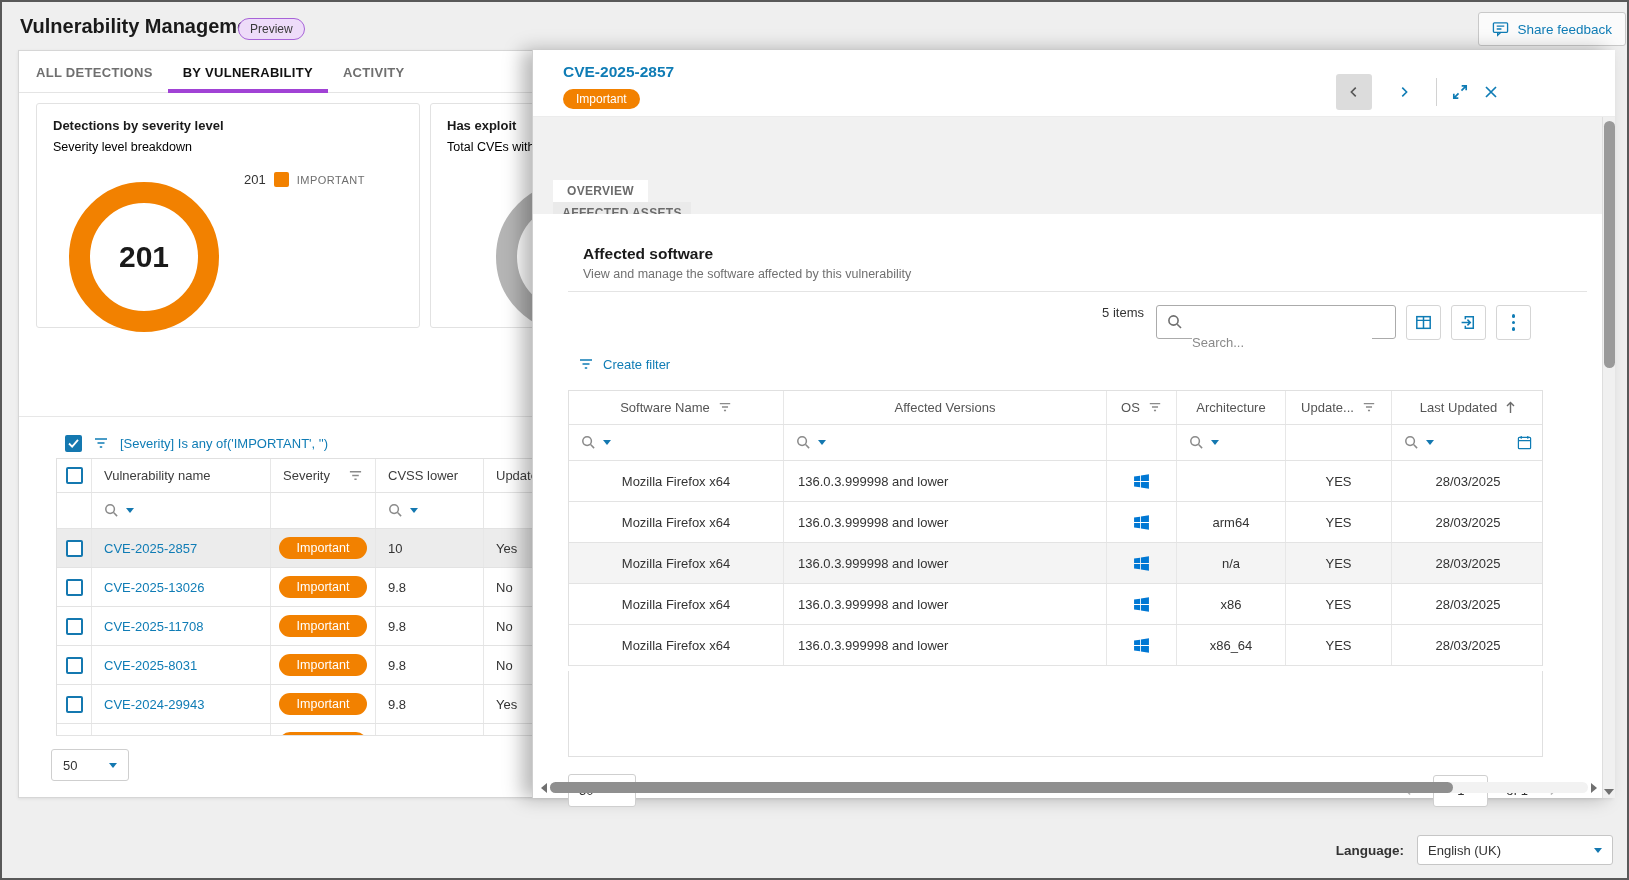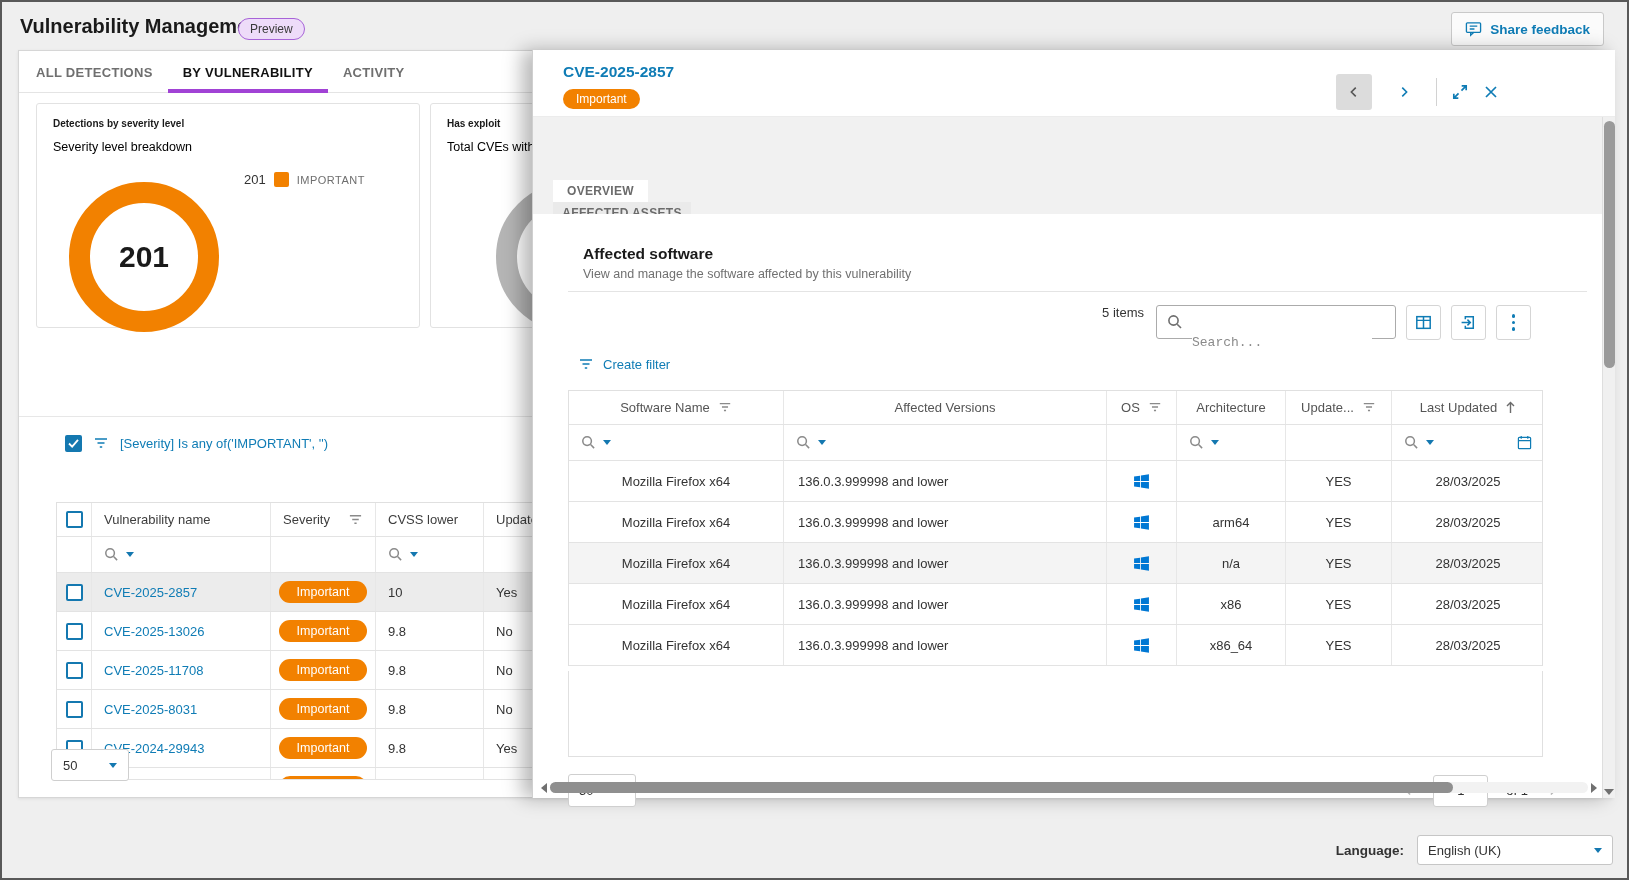--- a/index.html
+++ b/index.html
@@ -4,40 +4,40 @@
 <style>
   * { margin:0; padding:0; box-sizing:border-box; }
   body { background:#d8d8d8; font-family:"Liberation Sans", sans-serif; }
   .screen{ position:relative; width:1629px; height:880px; border:2px solid #595959;
            background:#efefef; overflow:hidden; color:#262626; }
 
   
   .page-title{ position:absolute; left:18px; top:13px; font-size:20px; font-weight:700; color:#1a1a1a;}
   .preview-pill{ position:absolute; left:236px; top:16px; font-size:12px; color:#3a3a3a;
      background:#eedcf9; border:1px solid #a763d8; border-radius:11px; padding:3px 11px;}
-  .share-btn{ position:absolute; right:23px; top:10px; height:34px; display:flex; align-items:center;
+  .share-btn{ position:absolute; right:1px; top:10px; height:34px; display:flex; align-items:center;
      gap:8px; border:1px solid #c9c9c9; background:#fbfbfb; border-radius:3px; color:#0f7cb5;
-     font-size:13.5px; padding:0 13px; cursor:pointer;font-weight:bold;}
+     font-size:13.5px; padding:0 13px; cursor:pointer;}
 
   
   .main-panel{ position:absolute; left:16px; top:48px; right:14px; bottom:80px; background:#fff;
      border:1px solid #d6d6d6; box-shadow:0 1px 3px rgba(0,0,0,.08);}
 
   
   .left-tabs-row{ position:absolute; left:0; top:0; width:100%; height:42px; border-bottom:1px solid #e4e4e4;}
   .left-tabs{ position:absolute; left:2px; top:0; height:42px; display:flex;}
   .ltab{ height:42px; display:flex; align-items:center; padding:0 15px; font-size:13px; font-weight:600;
      color:#6f6f6f; letter-spacing:.3px; cursor:pointer; border-bottom:4px solid transparent; padding-top:4px;}
   .ltab.active{ color:#111; font-weight:700; border-bottom-color:#a142d5;}
 
   
   .card{ position:absolute; top:52px; height:225px; background:#fff; border:1px solid #e2e2e2; border-radius:3px;}
   .card1{ left:17px; width:384px;}
   .card2{ left:411px; width:373px;}
-  .card-title{ position:absolute; left:16px; top:14px; font-size:10px; font-weight:700; color:#1a1a1a;}
+  .card-title{ position:absolute; left:16px; top:14px; font-size:13px; font-weight:700; color:#1a1a1a;}
   .card-sub{ position:absolute; left:16px; top:36px; font-size:12.5px; color:#000000;}
   .donut{ position:absolute; left:32px; top:78px; width:150px; height:150px; border-radius:50%;
      border:21px solid #F28100; display:flex; align-items:center; justify-content:center;}
   .donut .num{ font-size:30px; font-weight:700; color:#1a1a1a;}
   .donut.gray{ border-color:#b5b5b5; left:65px;}
   .legend{ position:absolute; left:207px; top:68px; display:flex; align-items:center; gap:8px;}
   .legend .lv{ font-size:13px; color:#333;}
   .legend .sq{ width:15px; height:15px; background:#F28100; border-radius:2px;}
   .legend .ll{ font-size:11px; color:#6e6e6e; letter-spacing:.5px;}
 
@@ -45,21 +45,21 @@
   .panel-hr{ position:absolute; left:0; top:365px; width:100%; border-top:1px solid #e7e7e7;}
   .filter-bar{ position:absolute; left:46px; top:375px; height:34px; display:flex; align-items:center; gap:11px;}
   .filter-text{ font-size:13px; color:#0f7cb5; cursor:pointer;}
 
   
   .cb{ width:17px; height:17px; border:2px solid #1478b0; border-radius:2px; background:#fff;
        display:inline-flex; align-items:center; justify-content:center; cursor:pointer; flex:0 0 auto;}
   .cb.checked{ background:#1478b0;}
 
   
-  .vtable{ position:absolute; left:37px; top:407px; width:569px; border:1px solid #e0e0e0; border-bottom:none;margin-top:44px;}
+  .vtable{ position:absolute; left:37px; top:407px; width:569px; border:1px solid #e0e0e0; border-bottom:none;}
   .vrow{ display:grid; grid-template-columns:35px 179px 105px 108px 142px; border-bottom:1px solid #e3e3e3; background:#fff;}
   .vrow.selected{ background:#ececec;}
   .vrow.partial{ height:12px; overflow:hidden;}
   .vc{ border-right:1px solid #e7e7e7; display:flex; align-items:center; padding:0 12px; font-size:13px; color:#333; min-height:38px;}
   .vc.center{ justify-content:center; padding:0;}
   .vhead .vc{ min-height:33px; font-size:13px; color:#3d3d3d;}
   .vsearch .vc{ min-height:35px;}
   .vc.space{ justify-content:space-between;}
   a.cve{ color:#0f7cb5; text-decoration:none; cursor:pointer;}
   .badge{ display:inline-block; min-width:88px; text-align:center; padding:4px 12px; border-radius:13px;
@@ -95,21 +95,21 @@
 
   .d-content{ position:absolute; left:0; top:164px; width:100%; bottom:0; background:#fff;}
   .sec-title{ position:absolute; left:50px; top:31px; font-size:15.5px; font-weight:700; color:#1a1a1a;}
   .sec-sub{ position:absolute; left:50px; top:53px; font-size:12.5px; color:#707070;}
   .d-hr{ position:absolute; left:35px; right:28px; top:77px; border-top:1px solid #e4e4e4;}
 
   .d-toolbar{ position:absolute; right:84px; top:91px; height:35px; display:flex; align-items:flex-start; gap:10px;}
   .items-count{ font-size:13px; color:#333; margin-right:2px;}
   .searchbox{ width:240px; height:34px; border:1px solid #ababab; border-radius:3px; background:#fff;
      display:flex; align-items:center; padding:0 10px; gap:9px;}
-  .searchbox input{ border:none; outline:none; font-size:13px; width:180px; font-family:Liberation Mono, monospace; color:#333;margin-top:40px;}
+  .searchbox input{ border:none; outline:none; font-size:13px; width:180px; font-family:Liberation Sans, sans-serif; color:#333;margin-top:40px;}
   .searchbox input::placeholder{ color:#8a8a8a;}
   .tool-btn{ width:35px; height:35px; border:1px solid #d5d5d5; border-radius:3px; background:#fff; color:#0f7cb5;
      display:flex; align-items:center; justify-content:center; cursor:pointer;}
   .dots{ display:flex; flex-direction:column; gap:3px;}
   .dots i{ width:3.5px; height:3.5px; background:#0f7cb5; border-radius:50%;}
 
   .create-filter{ position:absolute; left:45px; top:143px; display:flex; align-items:center; gap:9px;
      color:#0f7cb5; font-size:13px; cursor:pointer;}
 
   .stable{ position:absolute; left:35px; top:176px; width:975px; border:1px solid #e0e0e0; border-bottom:none;}

